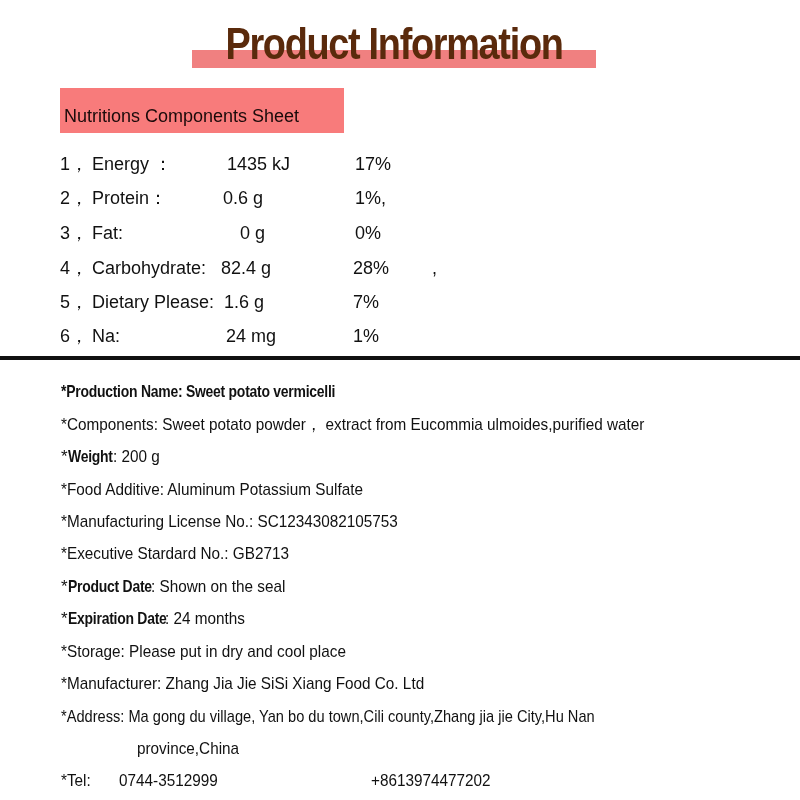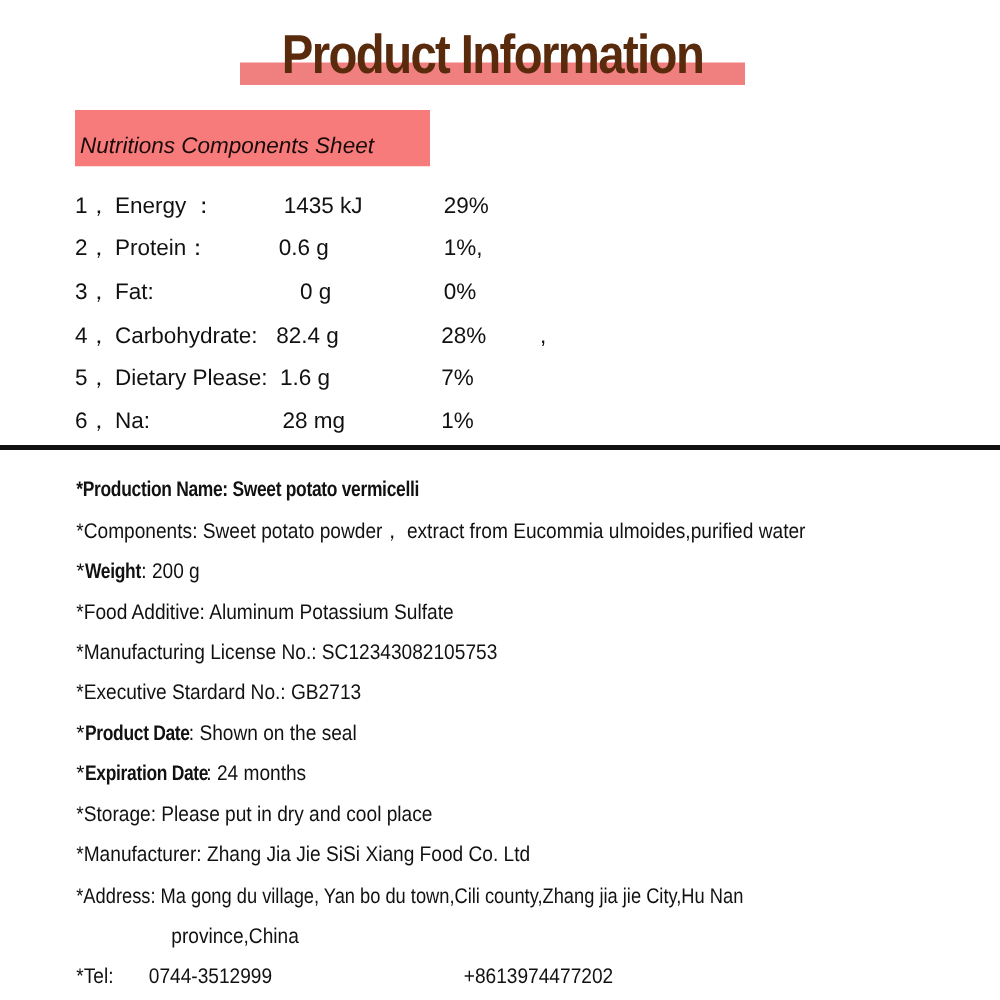--- a/index.html
+++ b/index.html
@@ -46,21 +46,20 @@
       transform-origin: center;
       white-space: nowrap;
     }
     .section-box {
       position: absolute;
       left: 60px;
       top: 88px;
       width: 284px;
       height: 45px;
       background: #f87b7b;
-      font-style: italic;
     }
     .section-box span {
       position: absolute;
       left: 4px;
       top: 18px;
       font-size: 18px;
       color: #1a0a0a;
       white-space: nowrap;
     }
     .nut-row {
@@ -115,21 +114,21 @@
 </div>
 
 <div class="section-box">
   <span>Nutritions Components Sheet</span>
 </div>
 
 <div class="nut-row" style="top:152px;">
   <span class="idx">1，</span>
   <span class="name">Energy ：</span>
   <span class="amt" style="left:167px;">1435 kJ</span>
-  <span class="pct" style="left:295px;">29%</span>
+  <span class="pct" style="left:295px;">17%</span>
 </div>
 
 <div class="nut-row" style="top:186px;">
   <span class="idx">2，</span>
   <span class="name">Protein：</span>
   <span class="amt bold-amt" style="left:163px;">0.6 g</span>
   <span class="pct" style="left:295px;">1%,</span>
 </div>
 
 <div class="nut-row" style="top:221px;">
@@ -150,21 +149,21 @@
 <div class="nut-row" style="top:290px;">
   <span class="idx">5，</span>
   <span class="name">Dietary Please:</span>
   <span class="amt" style="left:164px;">1.6 g</span>
   <span class="pct" style="left:293px;">7%</span>
 </div>
 
 <div class="nut-row" style="top:324px;">
   <span class="idx">6，</span>
   <span class="name">Na:</span>
-  <span class="amt" style="left:166px;">28 mg</span>
+  <span class="amt" style="left:166px;">24 mg</span>
   <span class="pct" style="left:293px;">1%</span>
 </div>
 
 <div class="divider"></div>
 
 <div class="info-line" style="top:381px;">
   <span class="heavy">*Production Name: Sweet potato vermicelli</span>
 </div>
 
 <div class="info-line" style="top:414px;">

